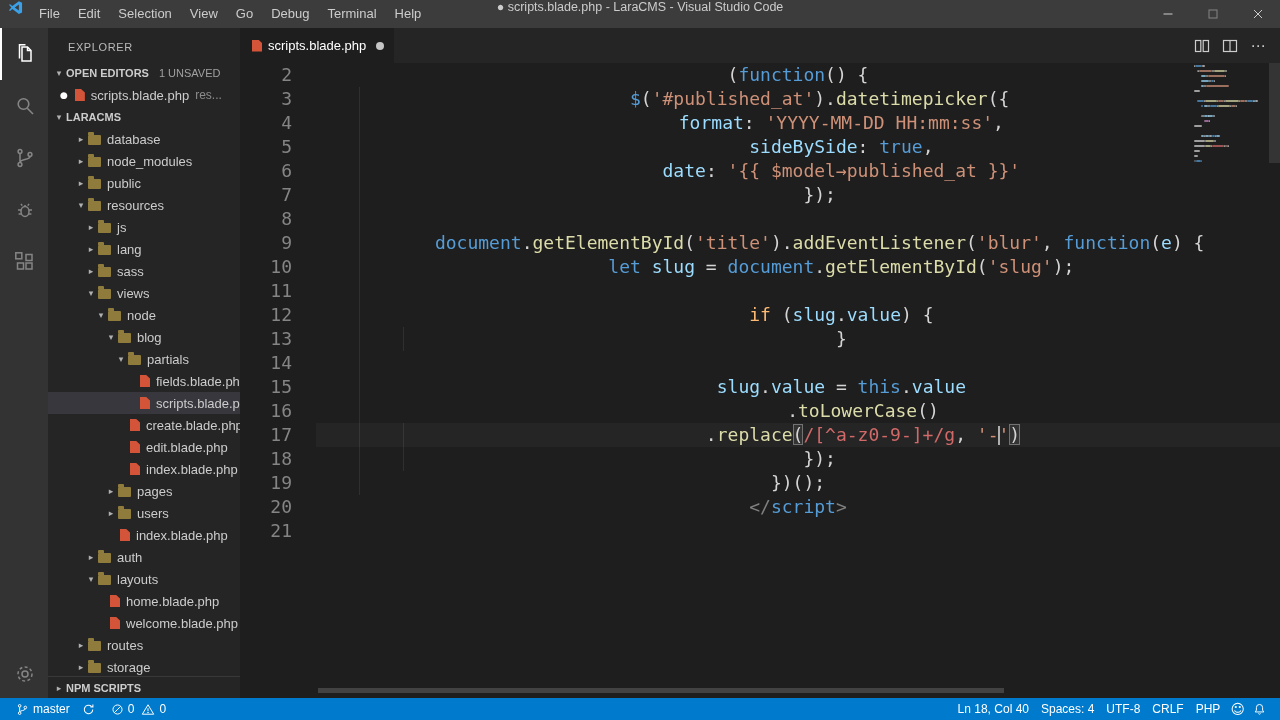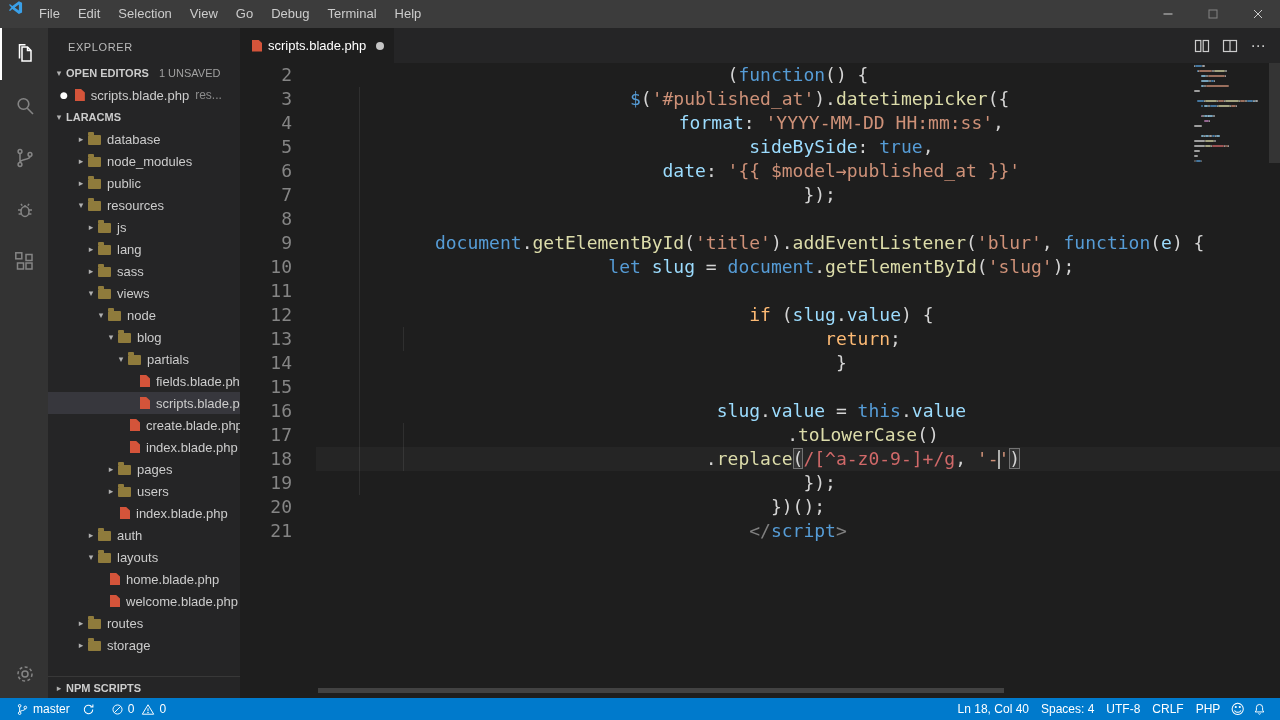--- a/index.html
+++ b/index.html
@@ -93,20 +93,21 @@
     <div class="menubar">
         <div class="menu-item">File</div>
         <div class="menu-item">Edit</div>
         <div class="menu-item">Selection</div>
         <div class="menu-item">View</div>
         <div class="menu-item">Go</div>
         <div class="menu-item">Debug</div>
         <div class="menu-item">Terminal</div>
         <div class="menu-item">Help</div>
       </div>
+    <div class="title-center">● scripts.blade.php - LaraCMS - Visual Studio Code</div>
     <div class="win-controls">
       <div class="win-btn">
           <svg width="14" height="14" viewBox="0 0 14 14" stroke="#cccccc" stroke-width="1">
             <path d="M2.5 7h9"></path>
           </svg>
         </div>
       <div class="win-btn dim">
           <svg width="14" height="14" viewBox="0 0 14 14" fill="none" stroke="#cccccc" stroke-width="1">
             <rect x="3" y="3" width="8" height="8"></rect>
           </svg>
@@ -246,20 +247,25 @@
           </div>
           <div class="tree-item selected" style="padding-left: 76px;">
             <span class="twistie"></span>
             <span class="ficon blade"></span>
             <span class="tree-label">scripts.blade.p...</span>
           </div>
           <div class="tree-item" style="padding-left: 66px;">
             <span class="twistie"></span>
             <span class="ficon blade"></span>
             <span class="tree-label">create.blade.php</span>
+          </div>
+          <div class="tree-item" style="padding-left: 66px;">
+            <span class="twistie"></span>
+            <span class="ficon blade"></span>
+            <span class="tree-label">edit.blade.php</span>
           </div>
           <div class="tree-item" style="padding-left: 66px;">
             <span class="twistie"></span>
             <span class="ficon blade"></span>
             <span class="tree-label">index.blade.php</span>
           </div>
           <div class="tree-item" style="padding-left: 56px;">
             <span class="twistie">▸</span>
             <span class="ficon folder"></span>
             <span class="tree-label">pages</span>
@@ -367,21 +373,20 @@
               <div class="code-line"><span class="tk-pn">    </span><span class="tk-kw">$</span><span class="tk-pn">(</span><span class="tk-str">'#published_at'</span><span class="tk-pn">).</span><span class="tk-fn">datetimepicker</span><span class="tk-pn">({</span></div>
               <div class="code-line"><span class="tk-pn">        </span><span class="tk-var">format</span><span class="tk-pn">: </span><span class="tk-str">'YYYY-MM-DD HH:mm:ss'</span><span class="tk-pn">,</span></div>
               <div class="code-line"><span class="tk-pn">        </span><span class="tk-var">sideBySide</span><span class="tk-pn">: </span><span class="tk-kw">true</span><span class="tk-pn">,</span></div>
               <div class="code-line"><span class="tk-pn">        </span><span class="tk-var">date</span><span class="tk-pn">: </span><span class="tk-str">'{{ $model→published_at }}'</span></div>
               <div class="code-line"><span class="tk-pn">    });</span></div>
               <div class="code-line"></div>
               <div class="code-line"><span class="tk-pn">    </span><span class="tk-kw">document</span><span class="tk-pn">.</span><span class="tk-fn">getElementById</span><span class="tk-pn">(</span><span class="tk-str">'title'</span><span class="tk-pn">).</span><span class="tk-fn">addEventListener</span><span class="tk-pn">(</span><span class="tk-str">'blur'</span><span class="tk-pn">, </span><span class="tk-kw">function</span><span class="tk-pn">(</span><span class="tk-var">e</span><span class="tk-pn">) {</span></div>
               <div class="code-line"><span class="tk-pn">        </span><span class="tk-kw">let</span><span class="tk-pn"> </span><span class="tk-var">slug</span><span class="tk-pn"> = </span><span class="tk-kw">document</span><span class="tk-pn">.</span><span class="tk-fn">getElementById</span><span class="tk-pn">(</span><span class="tk-str">'slug'</span><span class="tk-pn">);</span></div>
               <div class="code-line"></div>
               <div class="code-line"><span class="tk-pn">        </span><span class="tk-ctl">if</span><span class="tk-pn"> (</span><span class="tk-var">slug</span><span class="tk-pn">.</span><span class="tk-var">value</span><span class="tk-pn">) {</span></div>
-              <div class="code-line"><span class="tk-pn">            </span><span class="tk-ctl">return</span><span class="tk-pn">;</span></div>
               <div class="code-line"><span class="tk-pn">        }</span></div>
               <div class="code-line"></div>
               <div class="code-line"><span class="tk-pn">        </span><span class="tk-var">slug</span><span class="tk-pn">.</span><span class="tk-var">value</span><span class="tk-pn"> = </span><span class="tk-kw">this</span><span class="tk-pn">.</span><span class="tk-var">value</span></div>
               <div class="code-line"><span class="tk-pn">            .</span><span class="tk-fn">toLowerCase</span><span class="tk-pn">()</span></div>
               <div class="code-line current"><span class="tk-pn">            .</span><span class="tk-fn">replace</span><span class="tk-bm">(</span><span class="tk-rgx">/[^a-z0-9-]+/g</span><span class="tk-pn">, </span><span class="tk-str">'-</span><span class="caret"></span><span class="tk-str">'</span><span class="tk-bm">)</span></div>
               <div class="code-line"><span class="tk-pn">    });</span></div>
               <div class="code-line"><span class="tk-pn">})();</span></div>
               <div class="code-line"><span class="tk-tg">&lt;/</span><span class="tk-kw">script</span><span class="tk-tg">&gt;</span></div>
             </div>
         </div>

